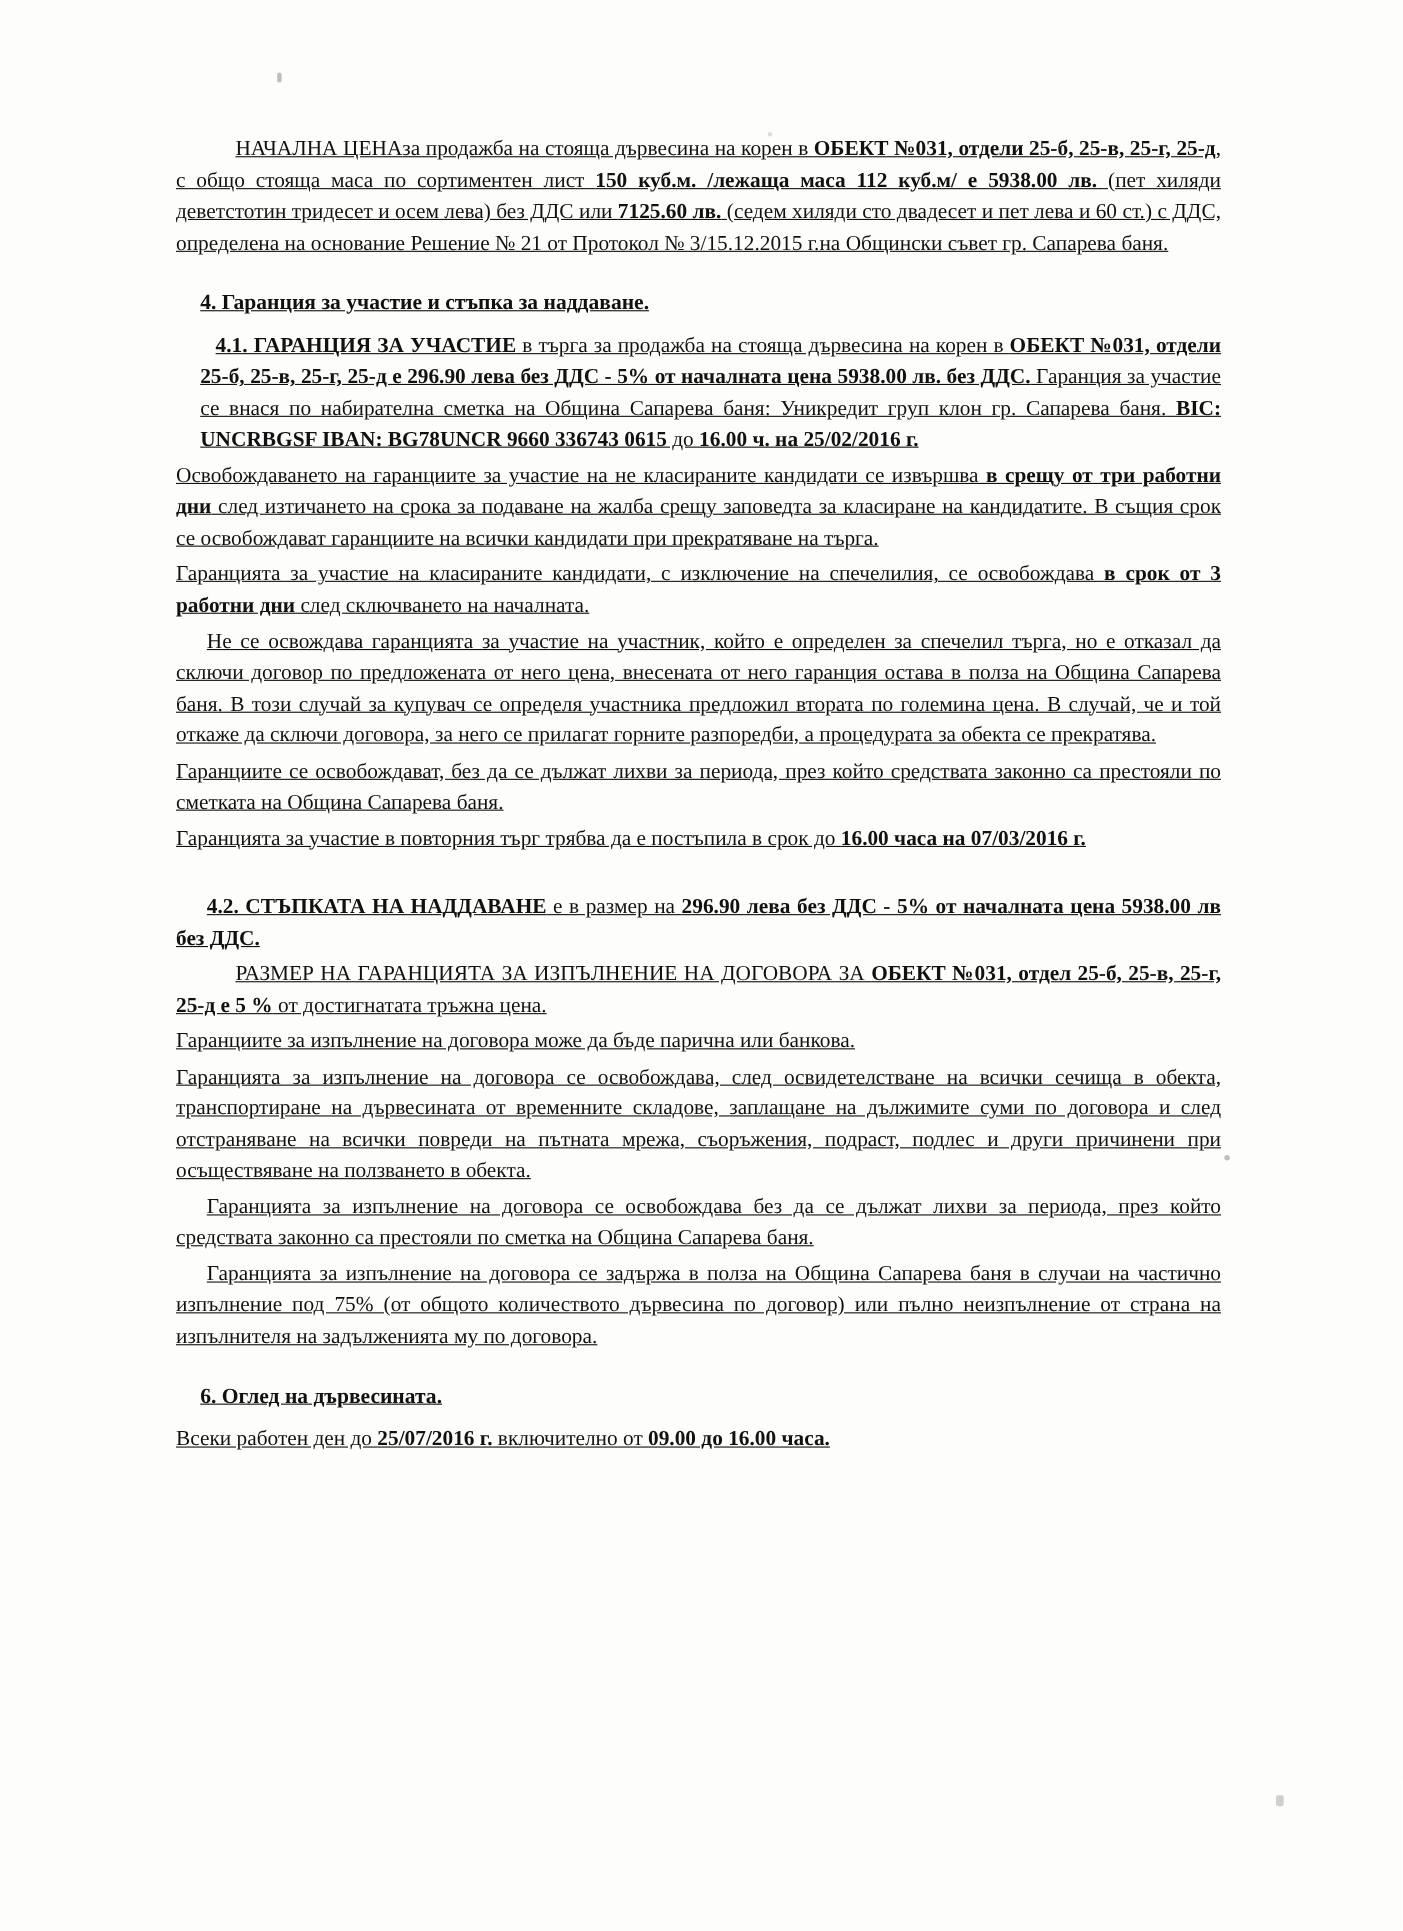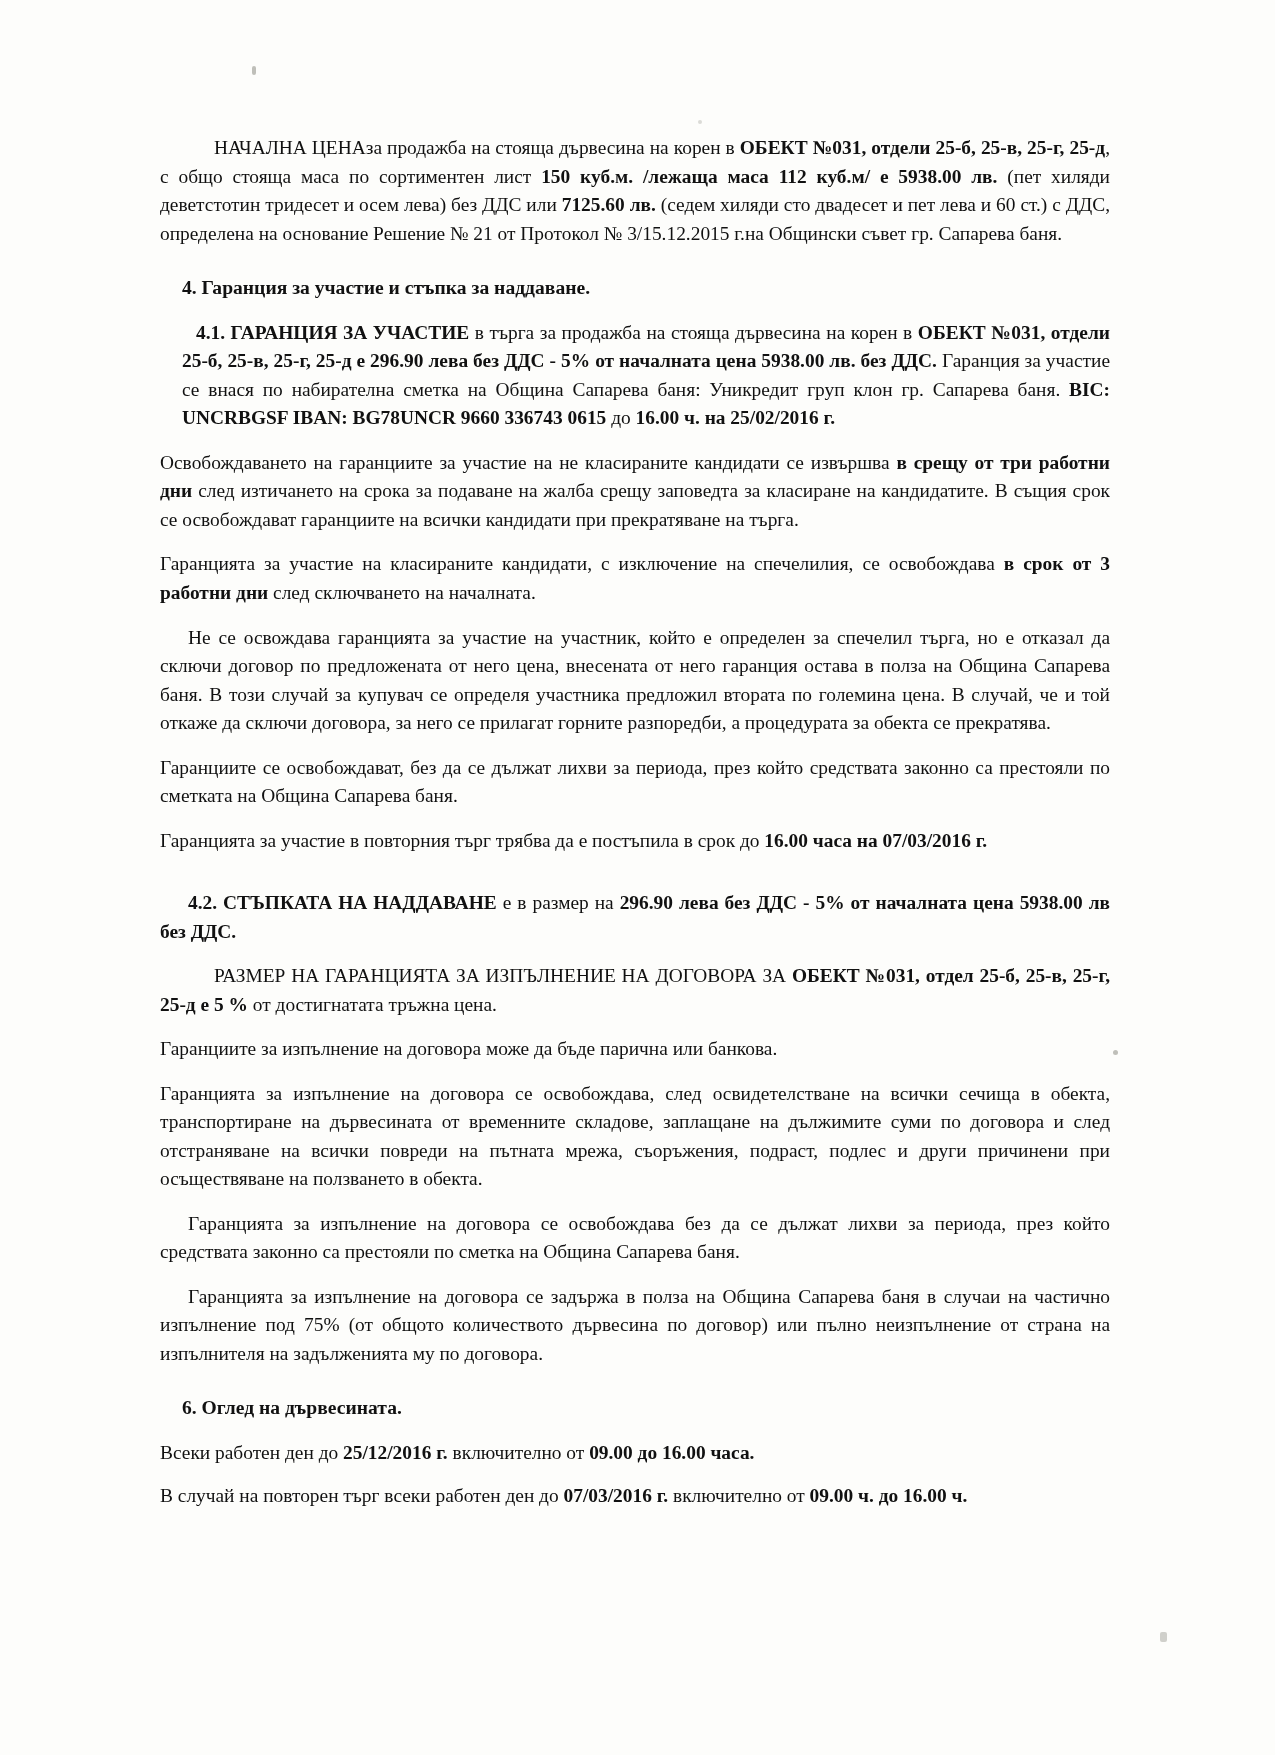--- a/index.html
+++ b/index.html
@@ -17,25 +17,26 @@
     color: #111111;
     overflow: hidden;
   }
   .content {
     position: absolute;
     left: 160px;
     top: 118px;
     width: 950px;
   }
   p {
-    margin: 16px 0 2px 0;
+    margin: 4px 0 2px 0;
     font-size: 19.4px;
     line-height: 1.47;
     text-align: justify;
     text-justify: inter-word;
+    text-decoration: underline;
   }
   .b { font-weight: bold; }
   .indent-first { text-indent: 54px; }
   .indent-first-sm { text-indent: 28px; }
   .sec-head {
     margin-top: 26px;
     margin-bottom: 10px;
     font-weight: bold;
     font-size: 19.6px;
     padding-left: 22px;
@@ -93,18 +94,17 @@
     <p>Гаранциите за изпълнение на договора може да бъде парична или банкова.</p>
 
     <p>Гаранцията за изпълнение на договора се освобождава, след освидетелстване на всички сечища в обекта, транспортиране на дървесината от временните складове, заплащане на дължимите суми по договора и след отстраняване на всички повреди на пътната мрежа, съоръжения, подраст, подлес и други причинени при осъществяване на ползването в обекта.</p>
 
     <p class="indent-first-sm">Гаранцията за изпълнение на договора се освобождава без да се дължат лихви за периода, през който средствата законно са престояли по сметка на Община Сапарева баня.</p>
 
     <p class="indent-first-sm">Гаранцията за изпълнение на договора се задържа в полза на Община Сапарева баня в случаи на частично изпълнение под 75% (от общото количеството дървесина по договор) или пълно неизпълнение  от страна на изпълнителя на задълженията му по договора.</p>
 
     <p class="sec-head">6. Оглед на дървесината.</p>
 
-    <p><span>Всеки работен ден до </span><span class="b">25/12/2016 г.</span><span> включително от </span><span class="b">09.00 до 16.00 часа.</span></p>
+    <p><span>Всеки работен ден до </span><span class="b">25/07/2016 г.</span><span> включително от </span><span class="b">09.00 до 16.00 часа.</span></p>
 
-    <p class="gap-sm"><span>В случай на повторен търг всеки работен ден до </span><span class="b">07/03/2016 г.</span><span> включително от </span><span class="b">09.00 ч. до 16.00 ч.</span></p>
 
   </div>
 </div>
 
 </body></html>

